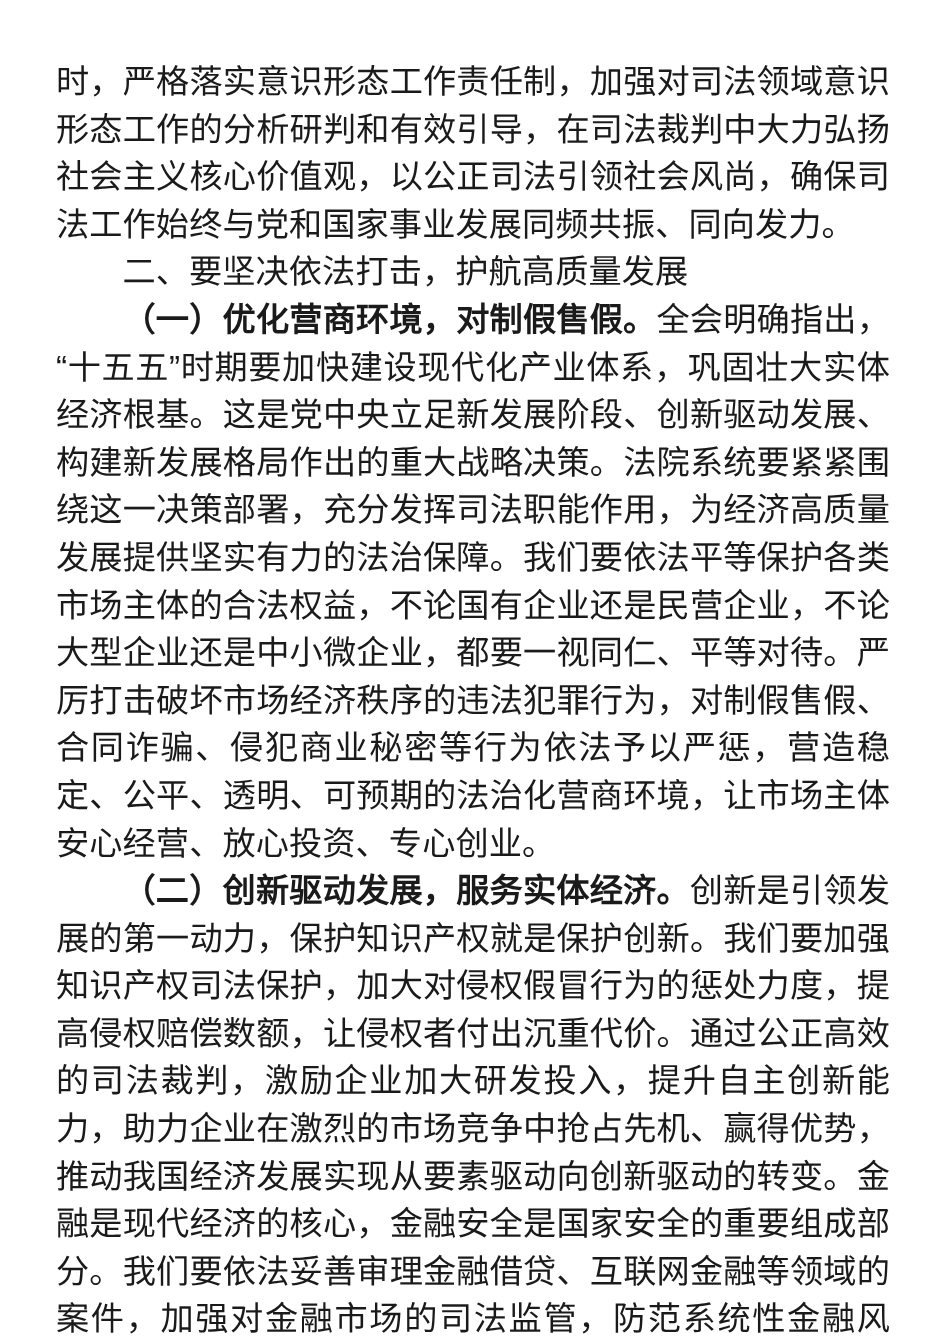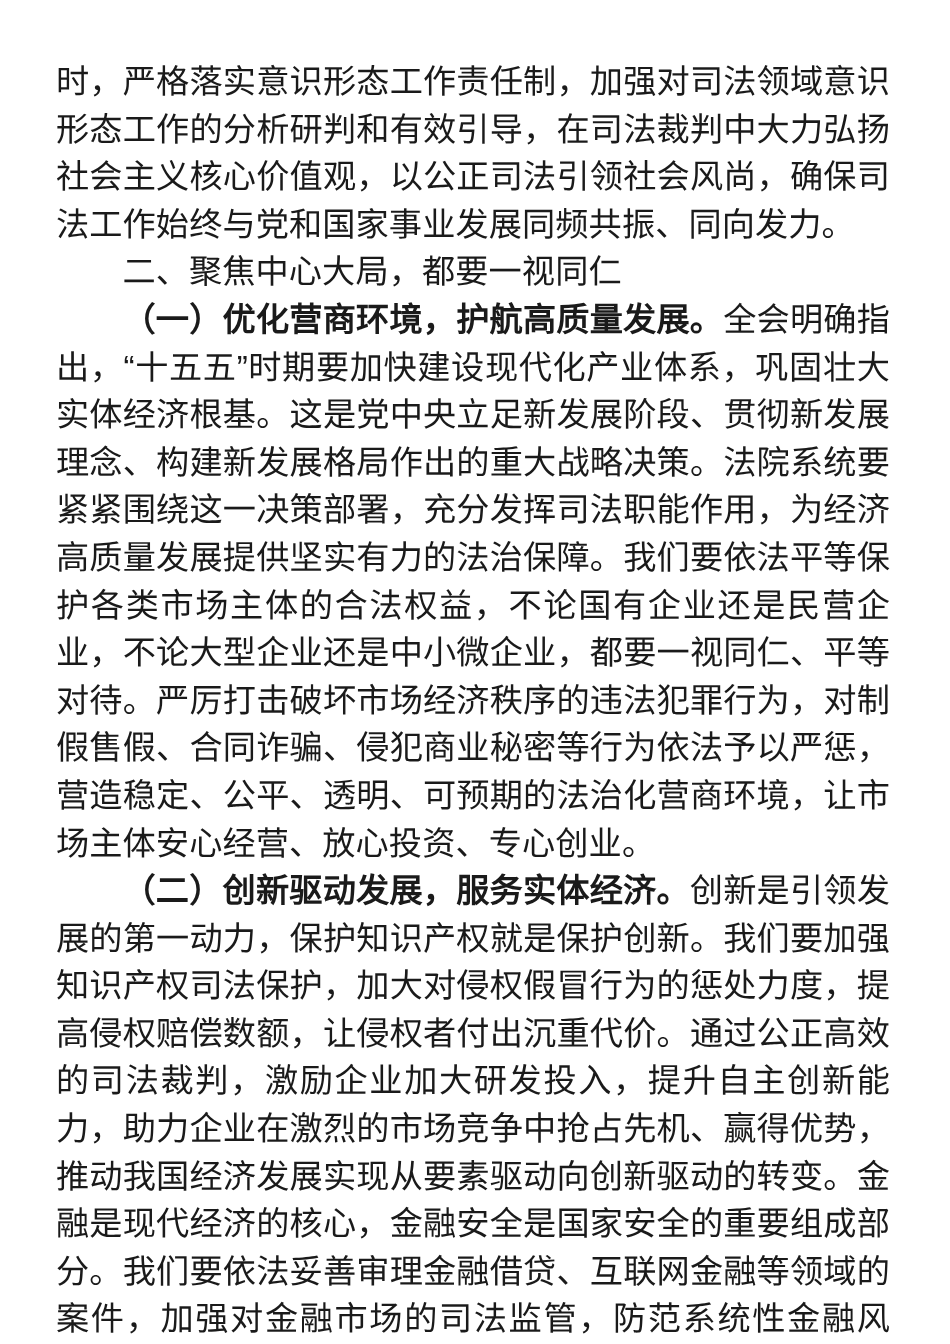--- a/index.html
+++ b/index.html
@@ -75,21 +75,21 @@
 </style>
 </head>
 <body style="background: rgb(255, 255, 255);">
 
 <div id="page" style="background: rgb(255, 255, 255); width: 950px; height: 1344px;">
 
   <div id="doc-body">
 
     <p class="tblock para-cont" style="color: rgb(26, 26, 26);">时，严格落实意识形态工作责任制，加强对司法领域意识形态工作的分析研判和有效引导，在司法裁判中大力弘扬社会主义核心价值观，以公正司法引领社会风尚，确保司法工作始终与党和国家事业发展同频共振、同向发力。</p>
 
-    <p class="tblock heading-2" style="color: rgb(26, 26, 26);">二、聚焦中心大局，都要一视同仁</p>
+    <p class="tblock heading-2" style="color: rgb(26, 26, 26);">二、要坚决依法打击，护航高质量发展</p>
 
-    <p class="tblock para" style="color: rgb(26, 26, 26);"><span class="lead-bold">（一）优化营商环境，护航高质量发展。</span><span>全会明确指出，“十五五”时期要加快建设现代化产业体系，巩固壮大实体经济根基。这是党中央立足新发展阶段、贯彻新发展理念、构建新发展格局作出的重大战略决策。法院系统要紧紧围绕这一决策部署，充分发挥司法职能作用，为经济高质量发展提供坚实有力的法治保障。我们要依法平等保护各类市场主体的合法权益，不论国有企业还是民营企业，不论大型企业还是中小微企业，都要一视同仁、平等对待。严厉打击破坏市场经济秩序的违法犯罪行为，对制假售假、合同诈骗、侵犯商业秘密等行为依法予以严惩，营造稳定、公平、透明、可预期的法治化营商环境，让市场主体安心经营、放心投资、专心创业。</span></p>
+    <p class="tblock para" style="color: rgb(26, 26, 26);"><span class="lead-bold">（一）优化营商环境，对制假售假。</span><span>全会明确指出，“十五五”时期要加快建设现代化产业体系，巩固壮大实体经济根基。这是党中央立足新发展阶段、创新驱动发展、构建新发展格局作出的重大战略决策。法院系统要紧紧围绕这一决策部署，充分发挥司法职能作用，为经济高质量发展提供坚实有力的法治保障。我们要依法平等保护各类市场主体的合法权益，不论国有企业还是民营企业，不论大型企业还是中小微企业，都要一视同仁、平等对待。严厉打击破坏市场经济秩序的违法犯罪行为，对制假售假、合同诈骗、侵犯商业秘密等行为依法予以严惩，营造稳定、公平、透明、可预期的法治化营商环境，让市场主体安心经营、放心投资、专心创业。</span></p>
 
     <p class="tblock para-clip" style="color: rgb(26, 26, 26);"><span class="lead-bold">（二）创新驱动发展，服务实体经济。</span><span>创新是引领发展的第一动力，保护知识产权就是保护创新。我们要加强知识产权司法保护，加大对侵权假冒行为的惩处力度，提高侵权赔偿数额，让侵权者付出沉重代价。通过公正高效的司法裁判，激励企业加大研发投入，提升自主创新能力，助力企业在激烈的市场竞争中抢占先机、赢得优势，推动我国经济发展实现从要素驱动向创新驱动的转变。金融是现代经济的核心，金融安全是国家安全的重要组成部分。我们要依法妥善审理金融借贷、互联网金融等领域的案件，加强对金融市场的司法监管，防范系统性金融风险。对于恶意逃废金融债务、非法集资、金融诈骗等违法犯罪行为，要坚决依法打击，维护</span></p>
 
   </div>
 
 </div>
 
 </body></html>

